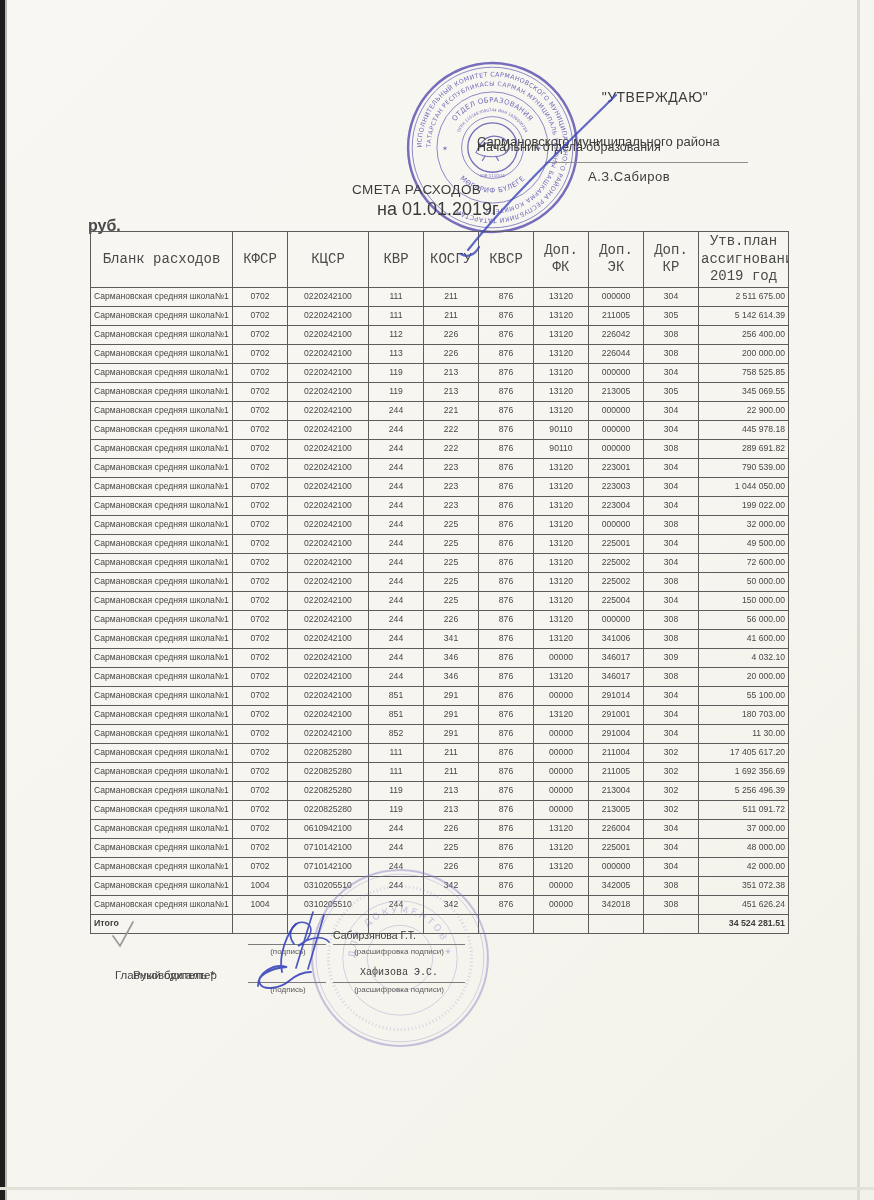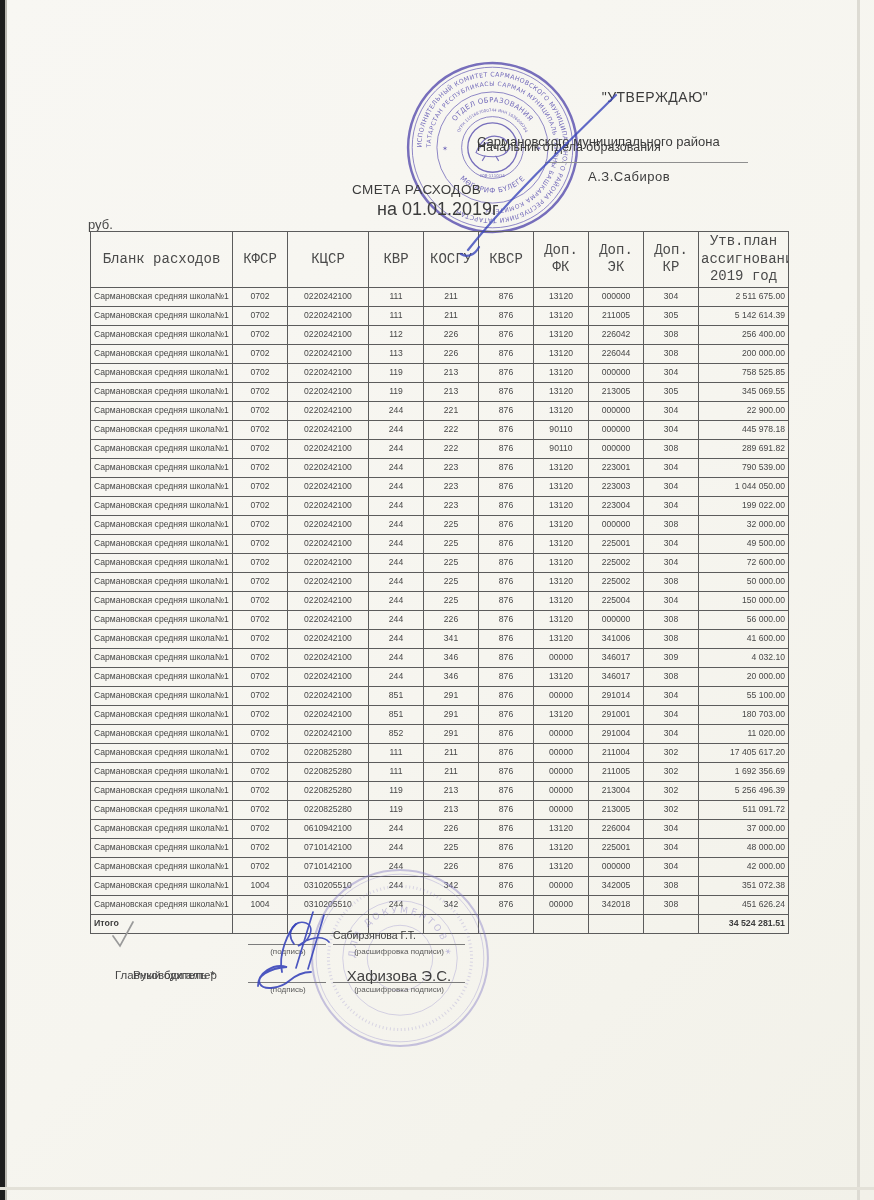--- a/index.html
+++ b/index.html
@@ -13,42 +13,42 @@
   .edge-right{position:absolute;left:857px;top:0;width:3px;height:1200px;background:#dddbd3;}
   .edge-bottom{position:absolute;left:0;top:1187px;width:874px;height:3px;background:#e3e1d8;}
   .abs{position:absolute;}
   .hdr-quote{left:560px;top:89px;width:190px;text-align:center;font-size:14px;color:#3c3c3c;letter-spacing:.5px;}
   .hdr-line1{left:477px;top:112px;font-size:12.5px;color:#3c3c3c;margin-top:28px;}
   .hdr-line2{left:477px;top:134px;font-size:13px;color:#3c3c3c;}
   .hdr-rule{left:545px;top:162px;width:203px;border-top:1.5px solid #8f8f8f;height:0;}
   .hdr-name{left:588px;top:169px;font-size:13px;color:#3c3c3c;letter-spacing:.5px;}
   .doc-title{left:352px;top:182px;font-size:13.5px;color:#3c3c3c;letter-spacing:.4px;text-align:center;}
   .doc-date{left:377px;top:199px;font-size:18px;color:#3c3c3c;}
-  .rub{left:88px;top:217px;font-size:13px;color:#4a4a4a;}
+  .rub{left:88px;top:217px;font-size:16px;color:#4a4a4a;font-weight:bold;}
   table.budget{position:absolute;left:90px;top:231px;width:698px;border-collapse:collapse;table-layout:fixed;}
   table.budget th,table.budget td{border:1px solid #5c5c5c;overflow:hidden;white-space:nowrap;}
   table.budget th{height:52px;font-weight:normal;font-size:14px;color:#4a4a4a;text-align:center;padding:1px 2px;white-space:normal;line-height:1.25;font-family:Liberation Mono, monospace;}
   table.budget td{height:18px;font-size:8.6px;color:#474747;text-align:center;padding:0 3px;line-height:1;}
   table.budget td.c0{text-align:left;}
   table.budget td.c9{text-align:right;}
   table.budget tfoot td{font-weight:bold;font-size:8.8px;color:#3d3d3d;}
   .role1{left:133px;top:929px;font-size:11.5px;color:#474747;margin-top:40px;}
   .role2{left:115px;top:969px;font-size:11.5px;color:#474747;}
   .sline{border-top:1.2px solid #7c7c7c;height:0;}
   .l-a1{left:248px;top:944px;width:78px;}
   .l-a2{left:333px;top:944px;width:132px;}
   .l-b1{left:248px;top:982px;width:78px;}
   .l-b2{left:333px;top:982px;width:132px;}
   .cap{font-size:8px;color:#5a5a5a;}
   .cap-a1{left:250px;top:947px;width:76px;text-align:center;}
   .cap-a2{left:333px;top:947px;width:132px;text-align:center;}
   .cap-b1{left:250px;top:985px;width:76px;text-align:center;}
   .cap-b2{left:333px;top:985px;width:132px;text-align:center;}
   .name1{left:333px;top:929px;width:132px;text-align:left;font-size:10.5px;color:#404040;}
-  .name2{left:333px;top:967px;width:132px;text-align:center;font-size:15px;color:#404040;}
+  .name2{left:333px;top:967px;width:132px;text-align:center;font-size:10px;color:#404040;font-family:Liberation Mono, monospace;}
   .stamp-top{left:405px;top:60px;}
   .stamp-bottom{left:308px;top:866px;}
   .ink-overlay{left:0;top:0;pointer-events:none;}
   svg{overflow:visible;}
 </style>
 </head>
 <body>
 
 <div class="page">
   <div class="edge-left"></div>
@@ -404,21 +404,21 @@
         <tr>
         <td class="c0">Сармановская средняя школа№1</td>
         <td>0702</td>
         <td>0220242100</td>
         <td>852</td>
         <td>291</td>
         <td>876</td>
         <td>00000</td>
         <td>291004</td>
         <td>304</td>
-        <td class="c9">11 020.00</td>
+        <td class="c9">11 30.00</td>
       </tr>
         <tr>
         <td class="c0">Сармановская средняя школа№1</td>
         <td>0702</td>
         <td>0220825280</td>
         <td>111</td>
         <td>211</td>
         <td>876</td>
         <td>00000</td>
         <td>211004</td>

